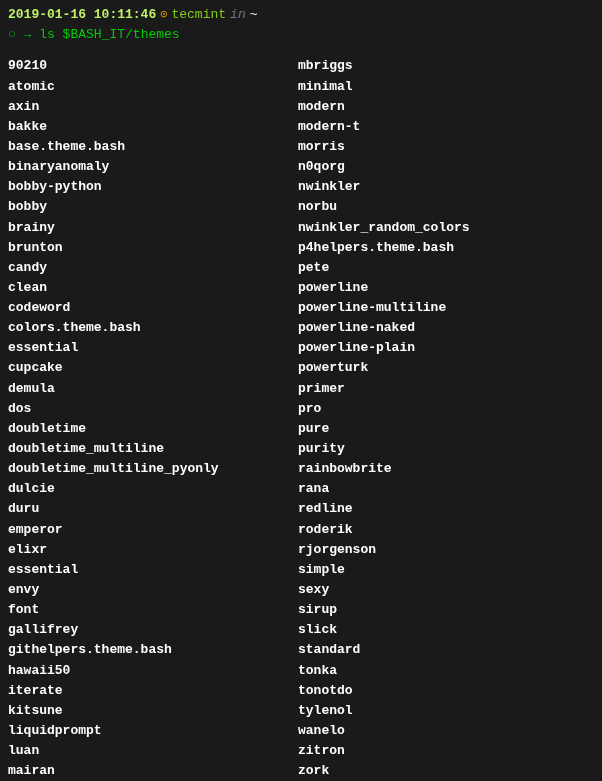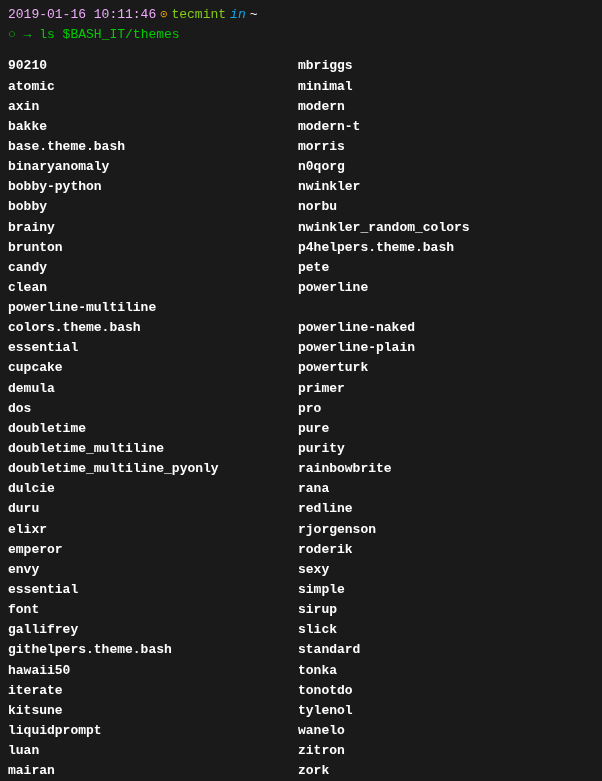--- a/index.html
+++ b/index.html
@@ -24,33 +24,33 @@
       overflow: hidden;
     }
     .prompt-line {
       display: flex;
       align-items: center;
       gap: 4px;
       margin-bottom: 2px;
       line-height: 1.4;
     }
     .prompt-date {
-      color: #f0abfc;
-      font-weight: normal;
+      color: #bef264;
+      font-weight: bold;
     }
     .prompt-clock-icon {
       color: #e8a000;
       font-size: 12px;
     }
     .prompt-user {
       color: #84cc16;
       font-weight: normal;
     }
     .prompt-in {
-      color: #0ea5e9;
+      color: #737373;
       font-style: italic;
     }
     .prompt-dir {
       color: #ffffff;
     }
     .command-line {
       color: #00cc00;
       margin-bottom: 12px;
       line-height: 1.4;
     }
@@ -141,20 +141,21 @@
       </div>
       <div class="file-row">
         <span class="col-left">candy</span>
         <span class="col-right">pete</span>
       </div>
       <div class="file-row">
         <span class="col-left">clean</span>
         <span class="col-right">powerline</span>
       </div>
       <div class="file-row">
+        <span class="col-left">codeword</span>
         <span class="col-right">powerline-multiline</span>
       </div>
       <div class="file-row">
         <span class="col-left">colors.theme.bash</span>
         <span class="col-right">powerline-naked</span>
       </div>
       <div class="file-row">
         <span class="col-left">essential</span>
         <span class="col-right">powerline-plain</span>
       </div>
@@ -184,34 +185,34 @@
       </div>
       <div class="file-row">
         <span class="col-left">dulcie</span>
         <span class="col-right">rana</span>
       </div>
       <div class="file-row">
         <span class="col-left">duru</span>
         <span class="col-right">redline</span>
       </div>
       <div class="file-row">
+        <span class="col-left">emperor</span>
+        <span class="col-right">roderik</span>
+      </div>
+      <div class="file-row">
         <span class="col-left">elixr</span>
         <span class="col-right">rjorgenson</span>
       </div>
       <div class="file-row">
-        <span class="col-left">emperor</span>
-        <span class="col-right">roderik</span>
+        <span class="col-left">essential</span>
+        <span class="col-right">simple</span>
       </div>
       <div class="file-row">
         <span class="col-left">envy</span>
         <span class="col-right">sexy</span>
-      </div>
-      <div class="file-row">
-        <span class="col-left">essential</span>
-        <span class="col-right">simple</span>
       </div>
       <div class="file-row">
         <span class="col-left">font</span>
         <span class="col-right">sirup</span>
       </div>
       <div class="file-row">
         <span class="col-left">gallifrey</span>
         <span class="col-right">slick</span>
       </div>
       <div class="file-row">

